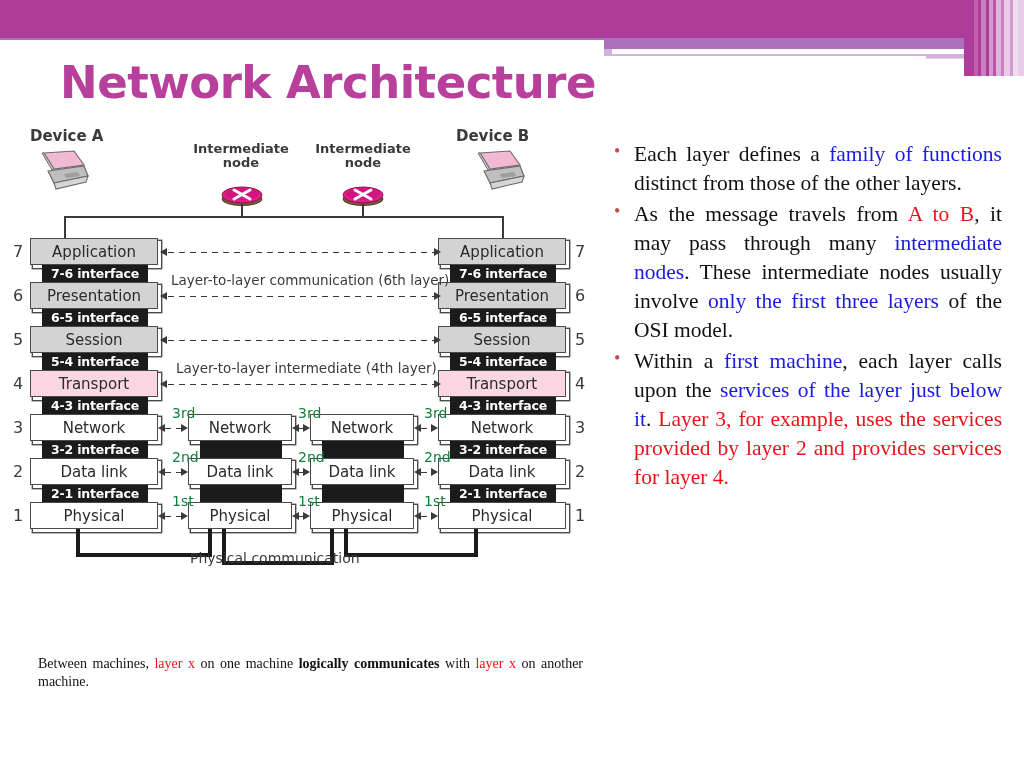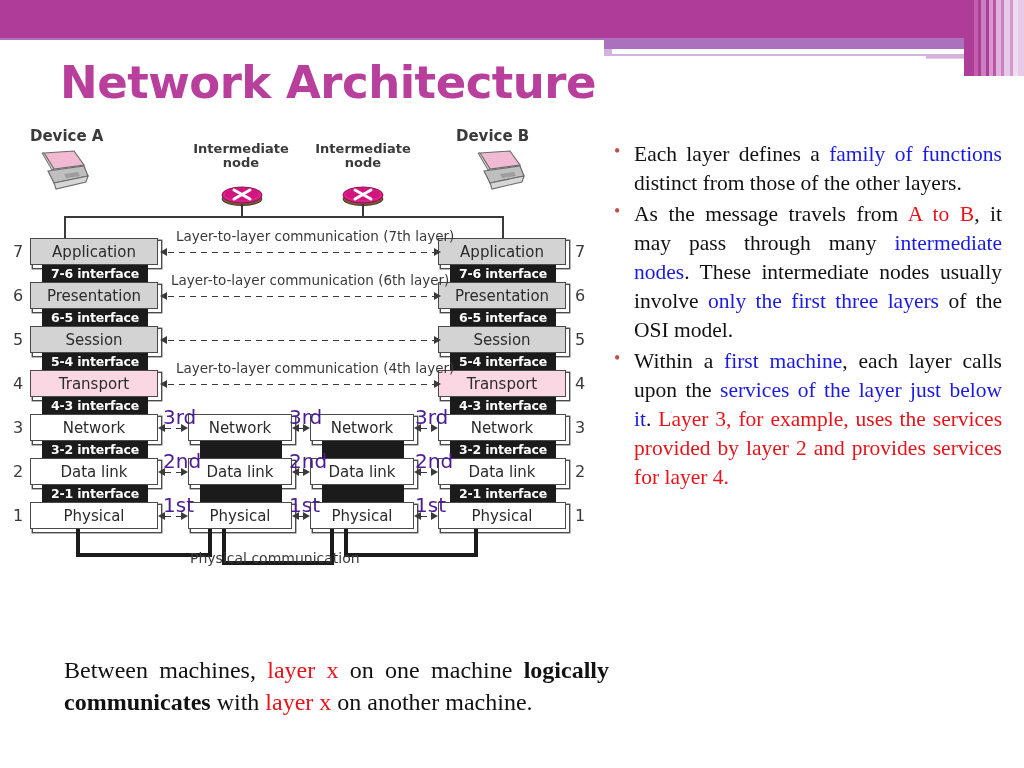--- a/index.html
+++ b/index.html
@@ -34,22 +34,22 @@
     color:#111;text-align:justify;
   }
   #right-col .bullet{position:relative;padding-left:28px;margin-bottom:2px;}
   #right-col .bullet::before{
     content:"\2022";position:absolute;left:8px;top:-1px;color:#c0504d;font-size:18px;
   }
   .red{color:#e8131a;}
   .blue{color:#1a1ae0;}
   
   #caption{
-    position:absolute;left:64px;top:655px;width:545px;
-    font-family:"Liberation Serif", serif;font-size:24px;line-height:1.32;
+    position:absolute;left:38px;top:655px;width:545px;
+    font-family:"Liberation Serif", serif;font-size:14px;line-height:1.32;
     color:#111;text-align:justify;
   }
   #caption b{font-weight:bold;}
   
   #diagram{position:absolute;left:8px;top:124px;width:590px;height:540px;
     font-family:"DejaVu Sans", sans-serif;color:#2c2c2c;}
   .dev-label{position:absolute;font-size:15px;font-weight:bold;color:#3a3a3a;white-space:nowrap;}
   .node-label{position:absolute;font-size:13px;font-weight:bold;color:#3a3a3a;
     text-align:center;line-height:1.08;white-space:nowrap;}
   
@@ -64,21 +64,21 @@
     font-size:15px;color:#2b2b2b;background:#d3d3d3;
     box-shadow:3px 3px 0 0 #ffffff, 3px 3px 0 1.4px #4a4a4a;}
   .lbox.white{background:#ffffff;}
   .lbox.pink{background:#fbd6e3;}
   .ifbar{position:absolute;background:#1b1b1b;color:#ffffff;
     display:flex;align-items:center;justify-content:center;
     font-size:12.5px;font-weight:bold;letter-spacing:-0.2px;}
   .lnum{position:absolute;font-size:16px;color:#3a3a3a;}
   .mid-ifbar{position:absolute;background:#1b1b1b;}
   .l2l{position:absolute;font-size:13.5px;color:#3a3a3a;white-space:nowrap;}
-  .ordlbl{position:absolute;font-size:20px;color:#4c1d95;}
+  .ordlbl{position:absolute;font-size:14px;color:#15803d;margin-left:9px;}
   .physcomm{position:absolute;font-size:14px;color:#3a3a3a;white-space:nowrap;}
   .dashrow{position:absolute;height:1px;
     background:repeating-linear-gradient(to right,#3a3a3a 0 6px,transparent 6px 11px);}
   .arrowL,.arrowR{position:absolute;width:0;height:0;
     border-top:4.5px solid transparent;border-bottom:4.5px solid transparent;}
   .arrowL{border-right:7px solid #3a3a3a;}
   .arrowR{border-left:7px solid #3a3a3a;}
   .thickbar{position:absolute;background:#1b1b1b;}
 </style>
 </head>
@@ -182,32 +182,31 @@
     <div class="lbox white" style="left:430px;top:334px;width:128px;height:27px">Data link</div>
     <div class="lnum" style="left:567px;top:338px">2</div>
     <div class="lbox white" style="left:430px;top:378px;width:128px;height:27px">Physical</div>
     <div class="lnum" style="left:567px;top:382px">1</div>
     <div class="ifbar" style="left:442px;top:141px;width:106px;height:17px">7-6 interface</div>
     <div class="ifbar" style="left:442px;top:185px;width:106px;height:17px">6-5 interface</div>
     <div class="ifbar" style="left:442px;top:229px;width:106px;height:17px">5-4 interface</div>
     <div class="ifbar" style="left:442px;top:273px;width:106px;height:17px">4-3 interface</div>
     <div class="ifbar" style="left:442px;top:317px;width:106px;height:17px">3-2 interface</div>
     <div class="ifbar" style="left:442px;top:361px;width:106px;height:17px">2-1 interface</div>
-    <div class="l2l" style="left:168px;top:103.5px">Layer-to-layer communication (7th layer)</div>
     <div class="dashrow" style="left:160px;top:127.5px;width:266px"></div>
     <div class="arrowL" style="left:152px;top:123.5px"></div>
     <div class="arrowR" style="left:426px;top:123.5px"></div>
     <div class="l2l" style="left:163px;top:147.5px">Layer-to-layer communication (6th layer)</div>
     <div class="dashrow" style="left:160px;top:171.5px;width:266px"></div>
     <div class="arrowL" style="left:152px;top:167.5px"></div>
     <div class="arrowR" style="left:426px;top:167.5px"></div>
     <div class="dashrow" style="left:160px;top:215.5px;width:266px"></div>
     <div class="arrowL" style="left:152px;top:211.5px"></div>
     <div class="arrowR" style="left:426px;top:211.5px"></div>
-    <div class="l2l" style="left:168px;top:235.5px">Layer-to-layer communication (4th layer)</div>
+    <div class="l2l" style="left:168px;top:235.5px">Layer-to-layer intermediate (4th layer)</div>
     <div class="dashrow" style="left:160px;top:259.5px;width:266px"></div>
     <div class="arrowL" style="left:152px;top:255.5px"></div>
     <div class="arrowR" style="left:426px;top:255.5px"></div>
     <div class="lbox white" style="left:180px;top:290px;width:104px;height:27px">Network</div>
     <div class="mid-ifbar" style="left:192px;top:317px;width:82px;height:17px"></div>
     <div class="lbox white" style="left:180px;top:334px;width:104px;height:27px">Data link</div>
     <div class="mid-ifbar" style="left:192px;top:361px;width:82px;height:17px"></div>
     <div class="lbox white" style="left:180px;top:378px;width:104px;height:27px">Physical</div>
     <div class="lbox white" style="left:302px;top:290px;width:104px;height:27px">Network</div>
     <div class="mid-ifbar" style="left:314px;top:317px;width:82px;height:17px"></div>

